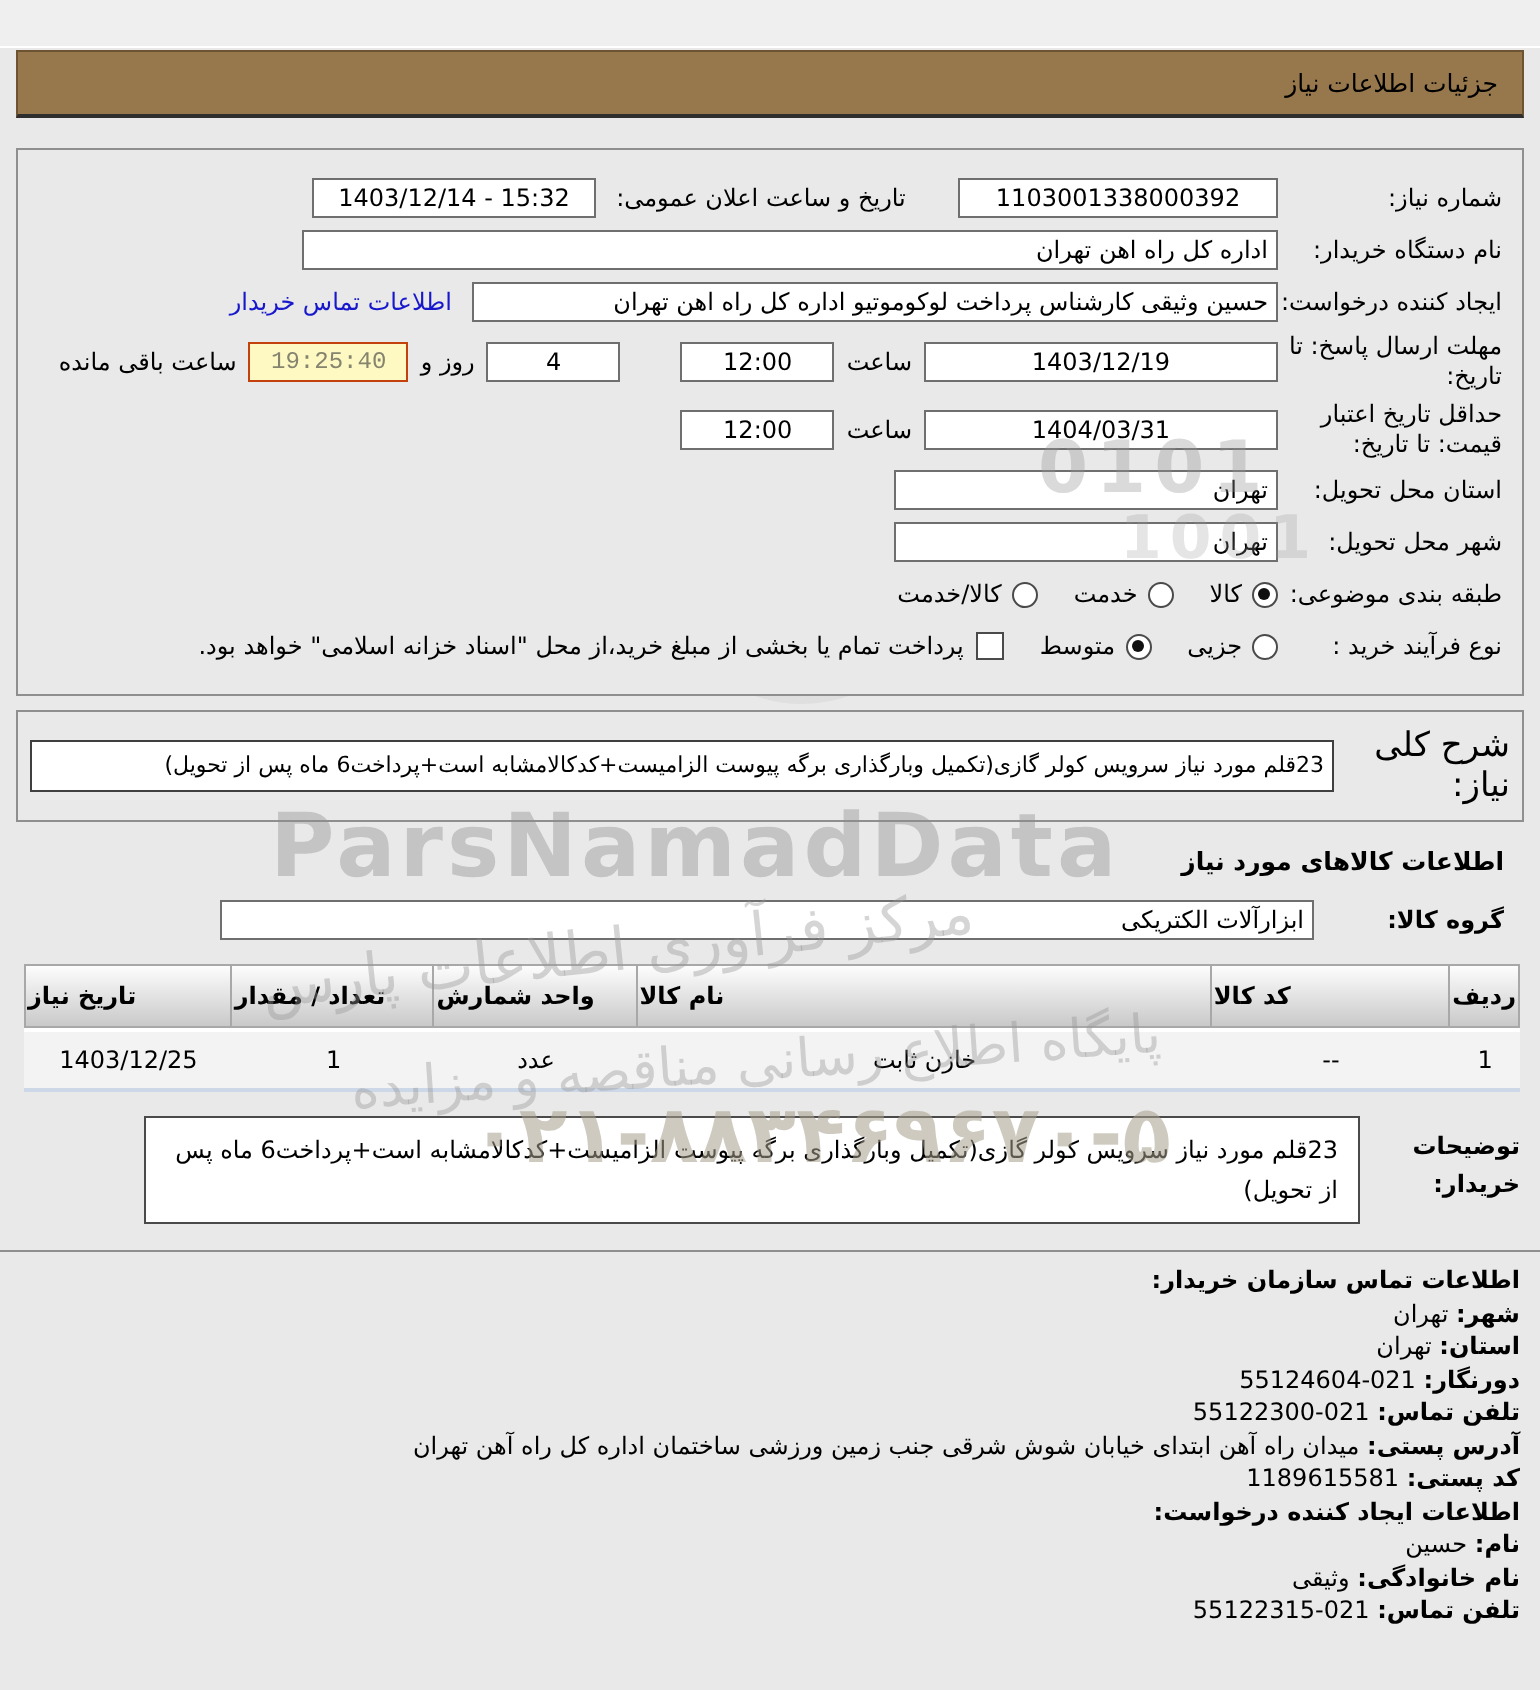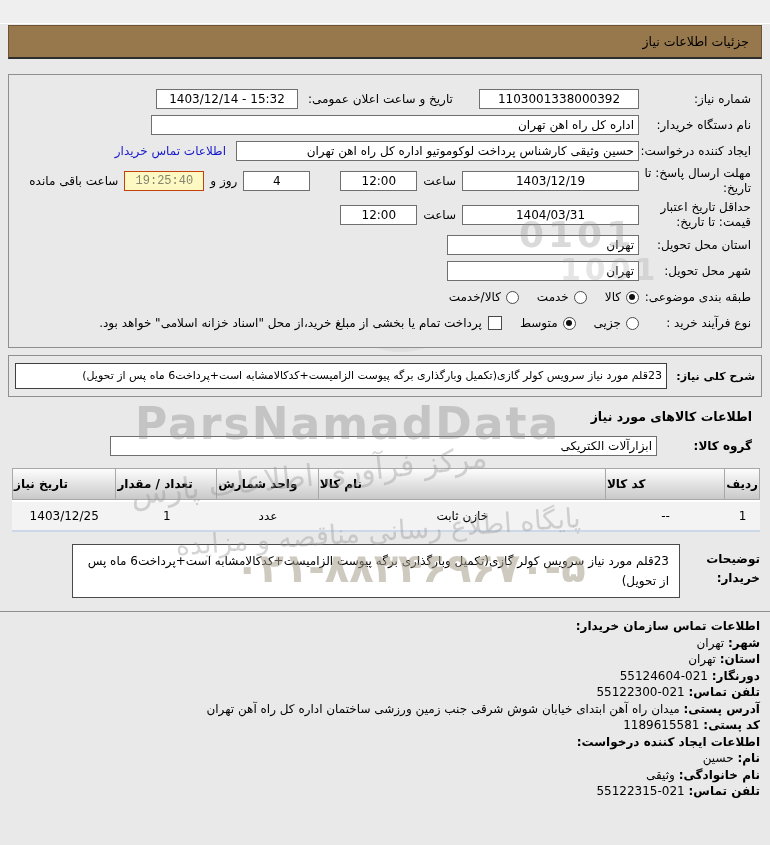--- a/index.html
+++ b/index.html
@@ -38,21 +38,21 @@
   .radio{width:11px;height:11px;border-radius:50%;border:1px solid #4a4a4a;background:#fff;
     display:inline-block;position:relative;flex:0 0 11px;}
   .radio.sel::after{content:"";position:absolute;left:2px;top:2px;width:6px;height:6px;border-radius:50%;background:#101010;}
   .chk{width:12px;height:12px;border:1px solid #4a4a4a;background:#fff;display:inline-block;flex:0 0 12px;}
   .optlbl{margin:0 5px 0 18px;}
   
   .desc-panel{
     margin:7px 8px 0 8px;border:1px solid #8f8f8f;padding:7px 6px;display:flex;align-items:center;
     position:relative;z-index:1;
   }
-  .desc-label{font-weight:bold;font-size:11px;width:88px;flex:0 0 88px;}
+  .desc-label{font-weight:normal;font-size:17px;width:88px;flex:0 0 88px;}
   .desc-box{flex:1;background:#fff;border:1px solid #3f3f3f;height:24px;line-height:24px;
     padding:0 4px;font-size:11px;white-space:nowrap;overflow:hidden;}
   
   .sec-heading{font-weight:bold;margin:12px 18px 0 0;font-size:12.5px;position:relative;z-index:1;}
   .group-row{display:flex;align-items:center;margin:12px 18px 0 0;position:relative;z-index:1;}
   .group-label{font-weight:bold;width:95px;flex:0 0 95px;}
   
   table.goods{border-collapse:separate;border-spacing:0;margin:12px 10px 0 12px;width:748px;
     position:relative;z-index:1;}
   table.goods th{

